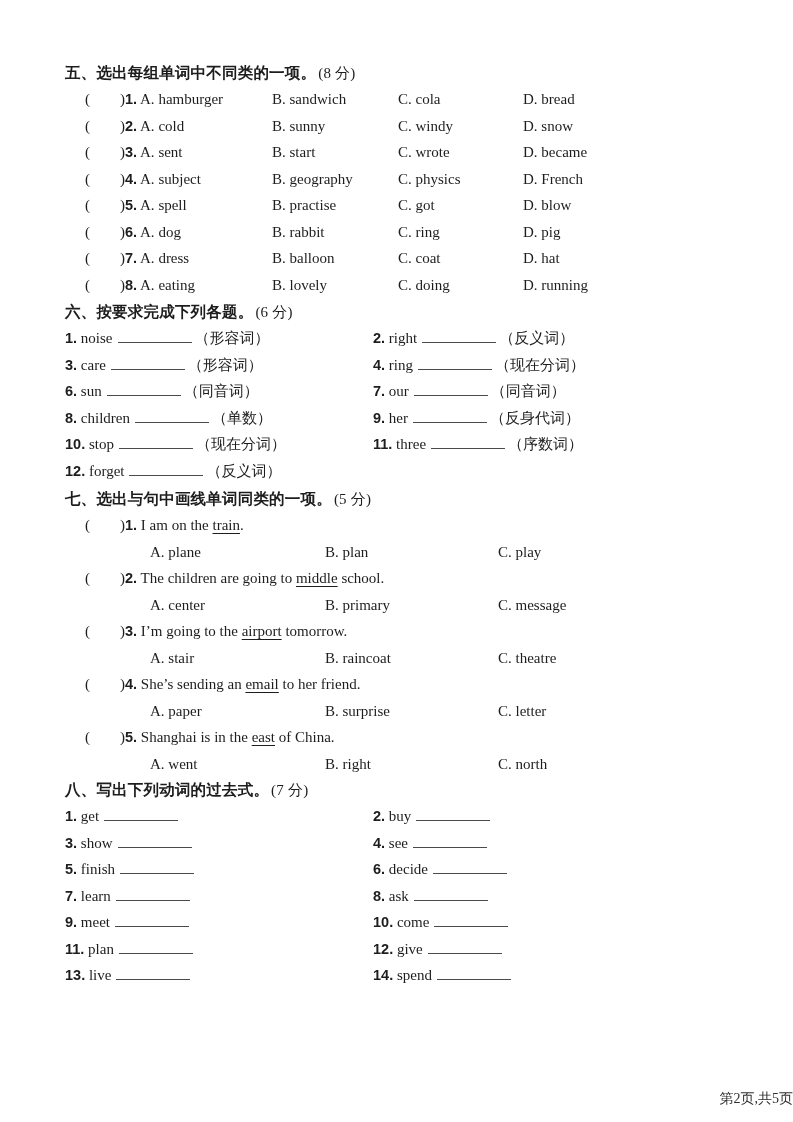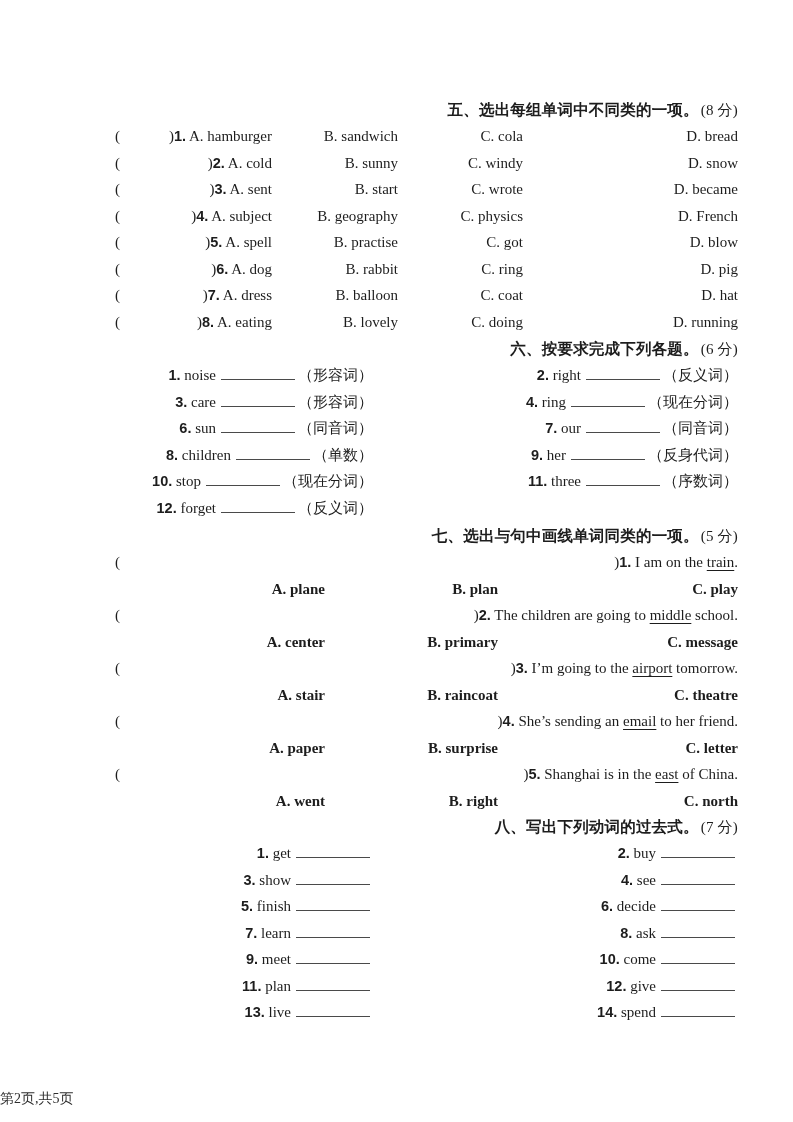--- a/index.html
+++ b/index.html
@@ -3,21 +3,21 @@
 <meta charset="utf-8">
 <style>
   html,body { margin:0; padding:0; }
   body {
     width:793px; height:1122px;
     background:#ffffff;
     font-family:"Liberation Serif","DejaVu Serif",serif;
     font-size:15px; color:#1d1d1d;
     position:relative; overflow:hidden;
   }
-  .page { box-sizing:border-box; padding:97px 55px 0 65px;text-align:right; }
+  .page { box-sizing:border-box; padding:60px 55px 0 65px; }
 
   .sec-title {
     font-family:"Liberation Sans","DejaVu Sans",sans-serif;
     font-weight:bold; font-size:15.5px; line-height:26px;
     letter-spacing:0.2px;
   }
   .sec-title .score {
     font-family:"Liberation Serif","DejaVu Serif",serif;
     font-weight:normal; font-size:15px; margin-left:2px;
   }
@@ -47,27 +47,27 @@
     margin:0 3px 0 5px; vertical-align:baseline;
   }
 
   
   .row7q {
     display:grid; grid-template-columns:35px auto;
     margin-left:20px; line-height:26.5px;
   }
   .row7o {
     display:grid; grid-template-columns:175px 173px auto;
-    margin-left:85px; line-height:26.5px;font-weight:bold;
+    margin-left:85px; line-height:26.5px;
   }
   .ul { text-decoration:underline; text-underline-offset:3px; }
 
   .footer {
     position:absolute; left:0; right:0; bottom:14px;
-    text-align:left; font-size:14px; color:#2e2e2e;
+    text-align:right; font-size:14px; color:#2e2e2e;padding-left:44px;
   }
 </style>
 </head>
 <body>
 
 <div class="page">
 
   <div>
     <div class="sec-title">
       <span>五、选出每组单词中不同类的一项。</span><span class="score">(8 分)</span>

